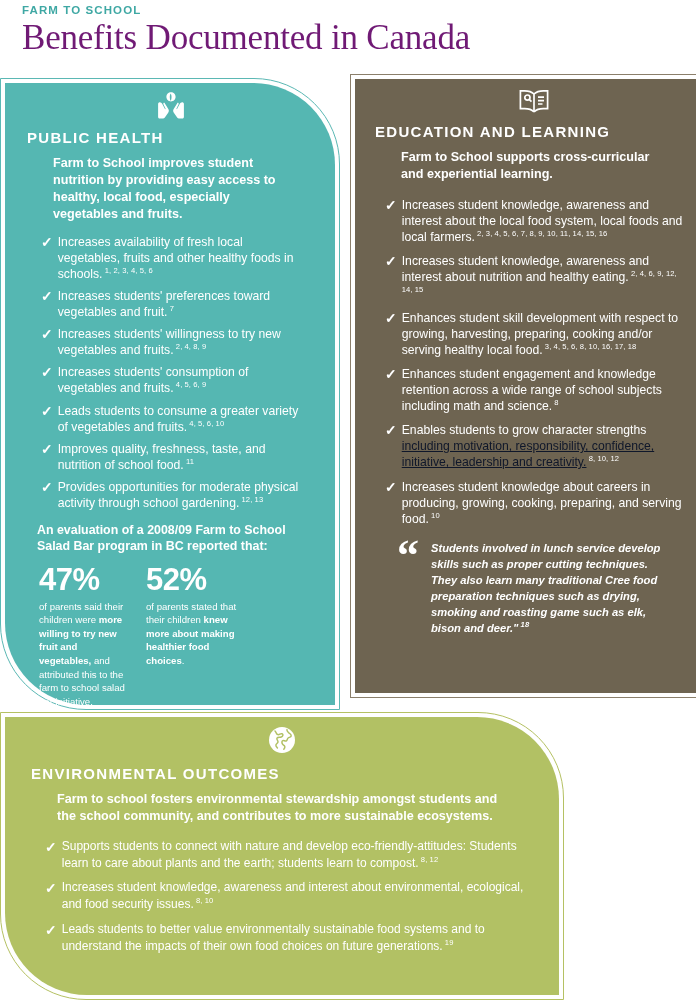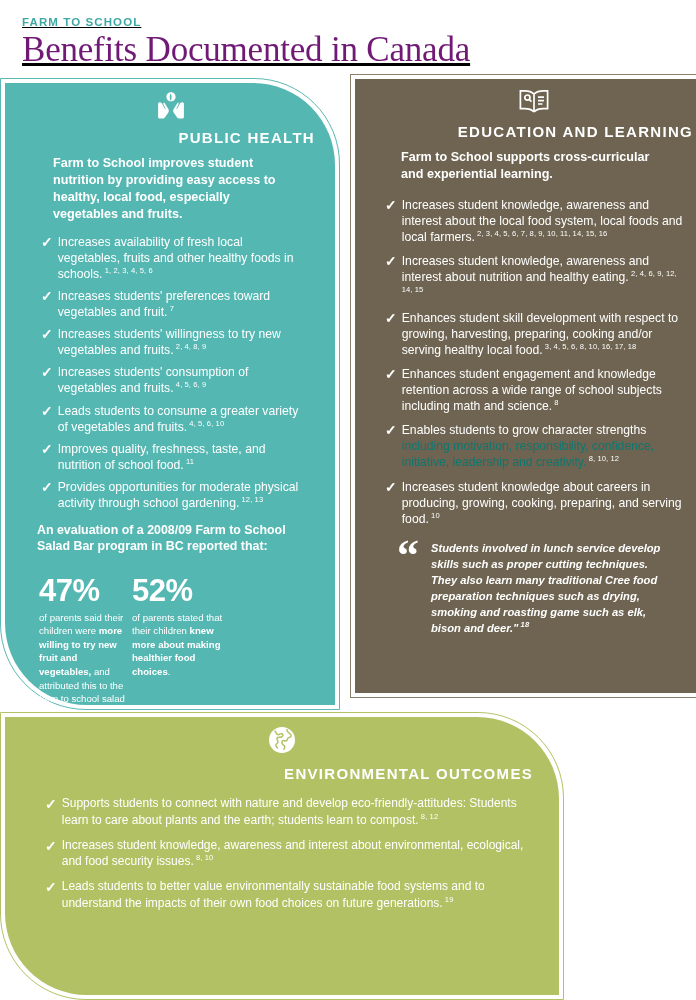--- a/index.html
+++ b/index.html
@@ -7,21 +7,21 @@
   body {
     width: 696px;
     height: 1000px;
     background: #ffffff;
     font-family: "Liberation Sans", sans-serif;
     overflow: hidden;
     position: relative;
   }
 
   
-  .header { padding: 16px 0 0 22px; text-decoration: underline; }
+  .header { padding: 4px 0 0 22px; }
   .kicker {
     font-size: 11.5px;
     font-weight: bold;
     letter-spacing: 1.1px;
     color: #3fa8a4;
     text-transform: uppercase;
   }
   .main-title {
     font-family: "Liberation Serif", serif;
     font-size: 35px;
@@ -64,21 +64,21 @@
   
   #panel-environmental { left: 0px; top: 712px; width: 564px; height: 288px; }
   #panel-environmental .outline { border-color: #b5c163; border-radius: 0 86px 0 86px; }
   #panel-environmental .fill { background: #b2c164; border-radius: 0 82px 0 82px; }
 
   
   .panel-icon { text-align: center; padding-top: 8px; }
   .panel-icon svg { display: inline-block; }
 
   .panel-title {
-    text-align: right;
+    text-align: left;
     font-size: 15px;
     font-weight: bold;
     letter-spacing: 1.3px;
     margin-top: 4px;
   }
   .panel-lede {
     text-align: left;
     font-size: 12.6px;
     font-weight: bold;
     line-height: 1.34;
@@ -95,33 +95,33 @@
   }
   .check {
     font-size: 14px;
     font-weight: bold;
     line-height: 1.18;
     margin-right: 5px;
     flex: 0 0 auto;
   }
   .btext { flex: 1 1 auto; }
   sup { font-size: 7.6px; vertical-align: super; letter-spacing: 0.1px; }
-  .muted { color: #0f766e; }
+  .muted { color: #0f172a; text-decoration: underline; }
 
   
   #ph-inner { padding: 0 20px 0 22px; }
   #ph-inner .bullets { padding-left: 14px; padding-right: 8px; }
 
   .stats-head {
     font-size: 12.4px;
     font-weight: bold;
     line-height: 1.3;
     margin: 11px 0 0 10px;
   }
-  .stats-row { display: flex; margin-top: 20px; padding-left: 12px; }
+  .stats-row { display: flex; margin-top: 9px; padding-left: 12px; gap: 14px; }
   .stat { width: 93px; }
   .stat-num {
     font-size: 31px;
     font-weight: bold;
     line-height: 1;
     letter-spacing: -0.5px;
   }
   .stat-desc { font-size: 9.6px; line-height: 1.42; margin-top: 5px; }
   .stat-desc b { font-weight: bold; }
 
@@ -279,20 +279,21 @@
   <div class="fill"></div>
   <div class="content">
     <div id="en-inner">
       <div class="panel-icon">
         <svg width="30" height="30" viewBox="0 0 30 30">
           <circle cx="15" cy="15" r="13" fill="#ffffff"></circle>
           <path d="M8 6c1.6 1.4 1 3.2 2.8 3.6 1.9.4 2.4-1.4 4.2-.8 1.8.6.6 2.6-.8 3.2-1.4.6-3.4-.3-4.2 1.1-.8 1.4 1.1 2.3 1 3.8-.1 1.5-1.9 1.7-2.1 3.2-.2 1.2.7 2 1.5 2.8M20 4.6c-.6 1.6.7 2.5 1.8 3.3 1.2.8 2.6 1.5 2.4 3-.2 1.4-2 1.3-3.1 2.1-1.1.8-.6 2.5-1.9 3-1.3.5-2.2-.9-3.4-.4-1.2.5-1 2.2-.4 3.3.6 1.1 2 1.3 2.4 2.5.3 1-.3 2-1 2.8" fill="none" stroke="#b2c164" stroke-width="1.5" stroke-linecap="round"></path>
         </svg>
       </div>
       <div class="panel-title">ENVIRONMENTAL OUTCOMES</div>
+      <div class="panel-lede">Farm to school fosters environmental stewardship amongst students and the school community, and contributes to more sustainable ecosystems.</div>
       <div class="bullets" id="en-bullets">
           <div class="bullet">
             <span class="check">✓</span>
             <span class="btext">Supports students to connect with nature and develop eco-friendly-attitudes: Students learn to care about plants and the earth; students learn to compost.<sup> 8, 12</sup></span>
           </div>
           <div class="bullet">
             <span class="check">✓</span>
             <span class="btext">Increases student knowledge, awareness and interest about environmental, ecological, and food security issues.<sup> 8, 10</sup></span>
           </div>
           <div class="bullet">

